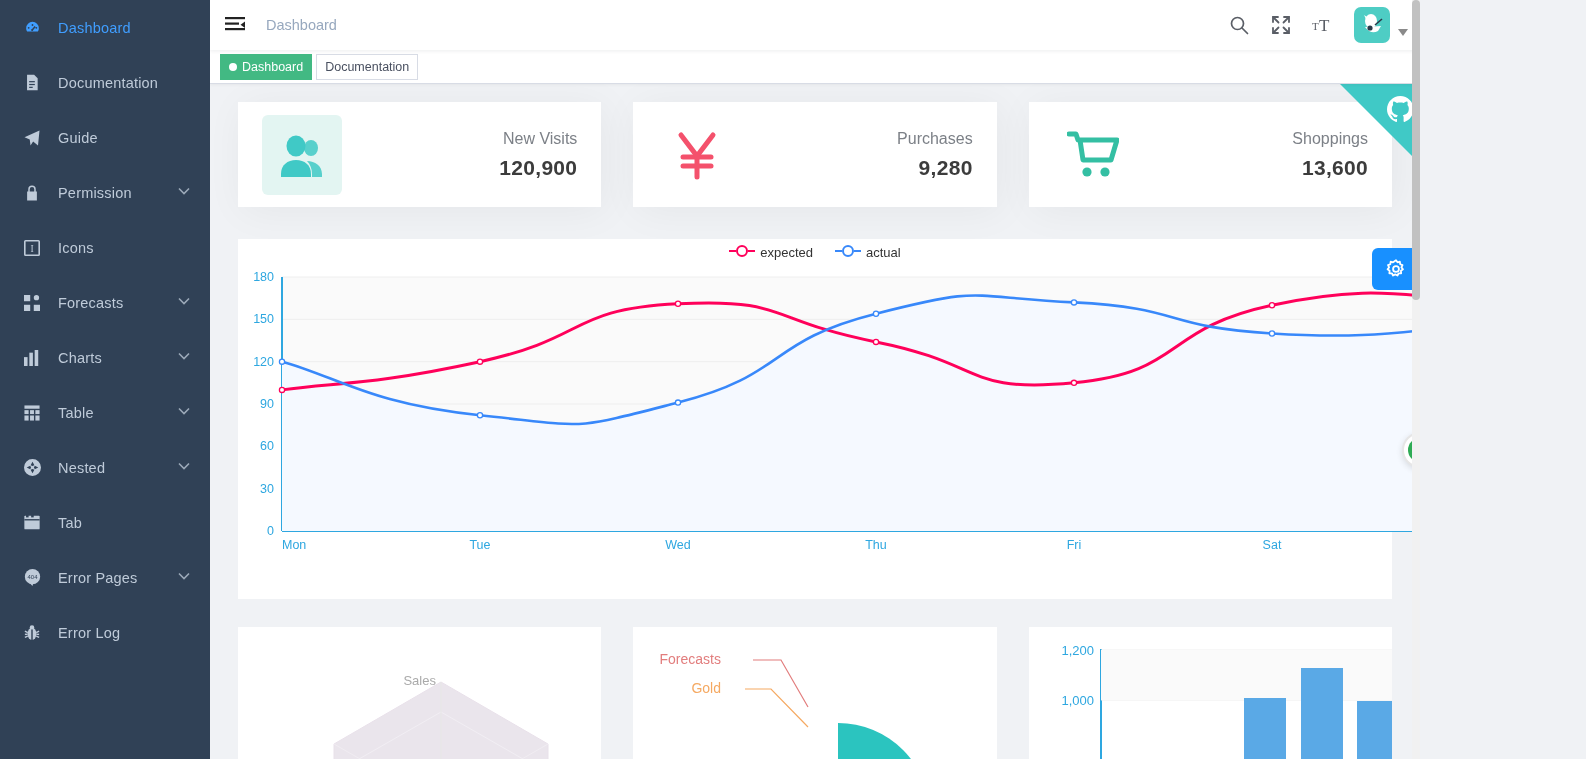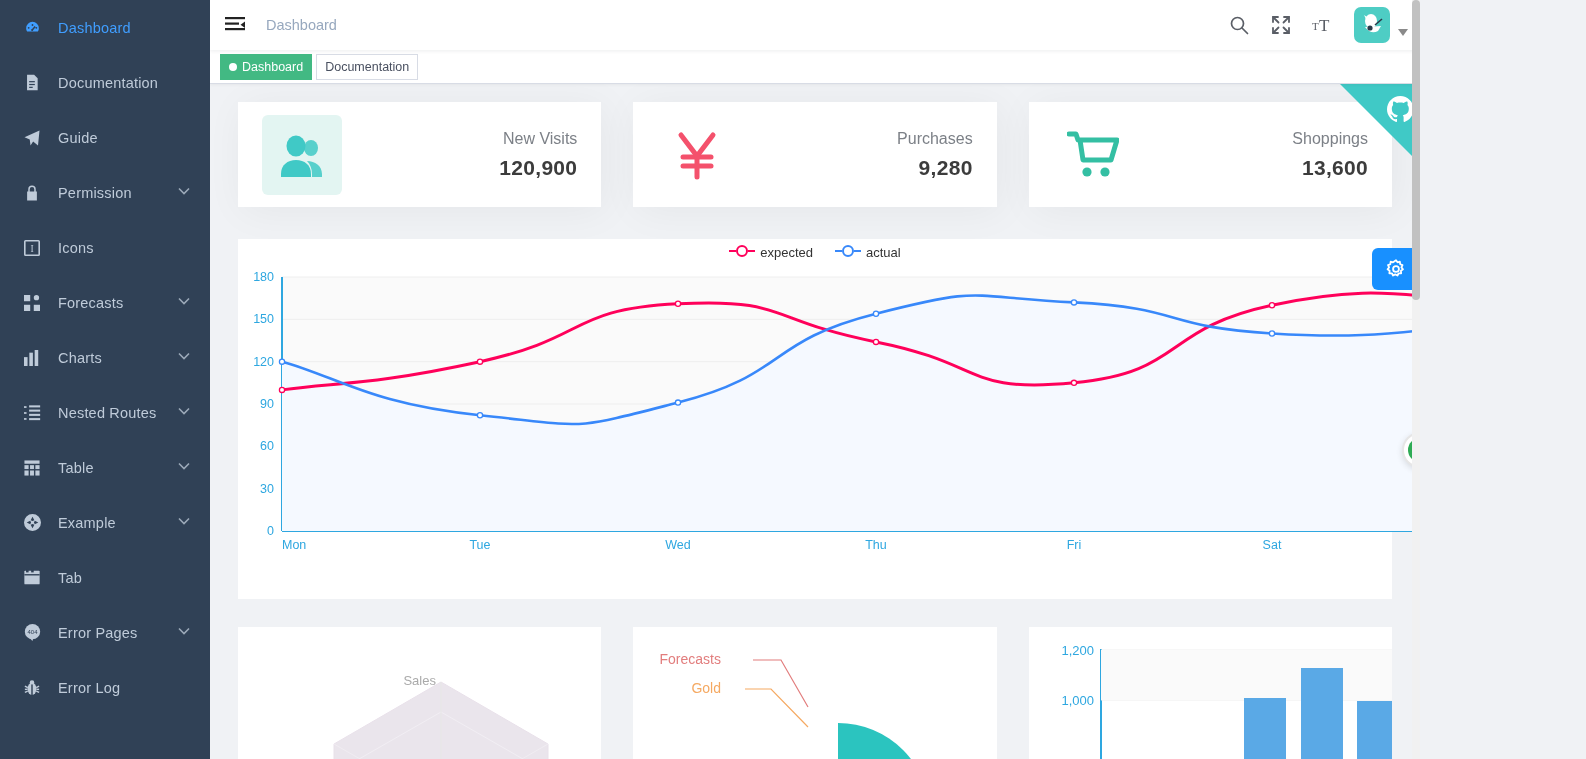--- a/index.html
+++ b/index.html
@@ -225,39 +225,20 @@
           </span>
           <span class="s-label">Charts</span>
           <span class="chev">
             <svg width="12" height="8" viewBox="0 0 12 8" fill="none" stroke="#bfcbd9" stroke-width="1.6">
               <polyline points="1,1.5 6,6.5 11,1.5"></polyline>
             </svg>
           </span>
         </div>
         <div class="sidebar-item">
           <span class="s-icon">
-            <svg width="17" height="16" viewBox="0 0 20 18" fill="#bfcbd9">
-              <rect x="0" y="1" width="3" height="2"></rect>
-              <rect x="0" y="8" width="3" height="2"></rect>
-              <rect x="0" y="15" width="3" height="2"></rect>
-              <rect x="6" y="0" width="13" height="2.4"></rect>
-              <rect x="6" y="5" width="13" height="2.4"></rect>
-              <rect x="6" y="10" width="13" height="2.4"></rect>
-              <rect x="6" y="15" width="13" height="2.4"></rect>
-            </svg>
-          </span>
-          <span class="s-label">Nested Routes</span>
-          <span class="chev">
-            <svg width="12" height="8" viewBox="0 0 12 8" fill="none" stroke="#bfcbd9" stroke-width="1.6">
-              <polyline points="1,1.5 6,6.5 11,1.5"></polyline>
-            </svg>
-          </span>
-        </div>
-        <div class="sidebar-item">
-          <span class="s-icon">
             <svg width="16" height="16" viewBox="0 0 18 18" fill="none">
               <rect x="0.5" y="0.5" width="17" height="17" fill="#bfcbd9"></rect>
               <line x1="0" y1="5" x2="18" y2="5" stroke="#304156" stroke-width="1.6"></line>
               <line x1="6" y1="5" x2="6" y2="18" stroke="#304156" stroke-width="1.6"></line>
               <line x1="12" y1="5" x2="12" y2="18" stroke="#304156" stroke-width="1.6"></line>
               <line x1="0" y1="11" x2="18" y2="11" stroke="#304156" stroke-width="1.6"></line>
             </svg>
           </span>
           <span class="s-label">Table</span>
           <span class="chev">
@@ -265,21 +246,21 @@
               <polyline points="1,1.5 6,6.5 11,1.5"></polyline>
             </svg>
           </span>
         </div>
         <div class="sidebar-item">
           <span class="s-icon">
             <svg width="17" height="17" viewBox="0 0 20 20" fill="#bfcbd9">
               <path d="M10 0a10 10 0 1 0 0 20A10 10 0 0 0 10 0zm0 3.2 2.2 4.1-2.2 1-2.2-1zm-6.8 6.8 4.1-2.2 1 2.2-1 2.2zm13.6 0-4.1 2.2-1-2.2 1-2.2zM10 16.8l-2.2-4.1 2.2-1 2.2 1z"></path>
             </svg>
           </span>
-          <span class="s-label">Example</span>
+          <span class="s-label">Nested</span>
           <span class="chev">
             <svg width="12" height="8" viewBox="0 0 12 8" fill="none" stroke="#bfcbd9" stroke-width="1.6">
               <polyline points="1,1.5 6,6.5 11,1.5"></polyline>
             </svg>
           </span>
         </div>
         <div class="sidebar-item">
           <span class="s-icon">
             <svg width="16" height="17" viewBox="0 0 18 20" fill="#bfcbd9">
               <rect x="0" y="2" width="18" height="16" rx="1"></rect>

